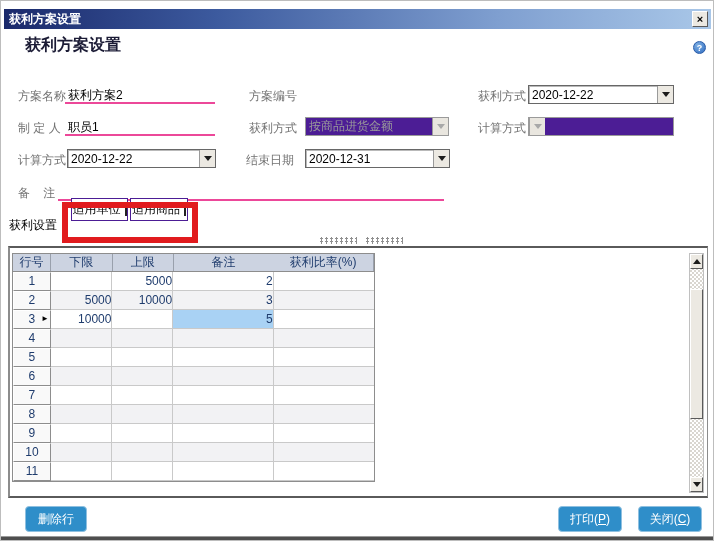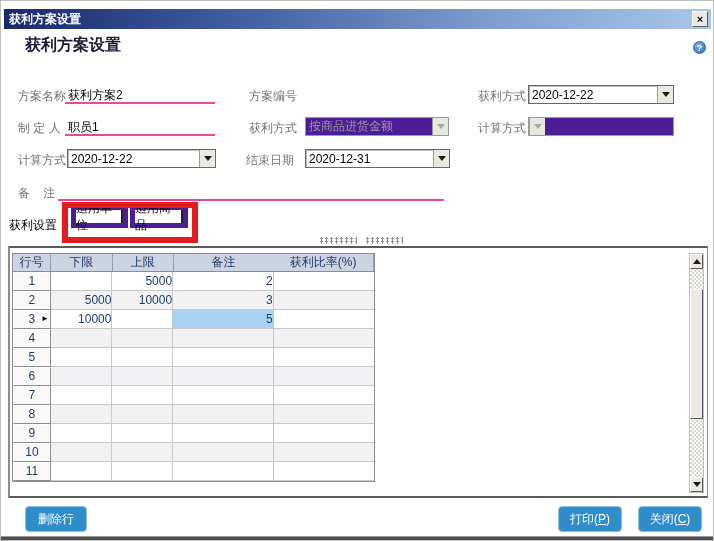--- a/index.html
+++ b/index.html
@@ -32,21 +32,21 @@
                       display:flex; align-items:center; justify-content:center; }
   .arr { width:0; height:0; border-left:4px solid transparent; border-right:4px solid transparent;
          border-top:5px solid #1c1c1c; }
   .combo.disabled { background:#4c1d95; border-color:#9a9a9a; box-shadow:none; }
   .combo.disabled .combo-val { color:#9a9a9a; }
   .combo.disabled .combo-btn { background:#e9e6df; }
   .combo.disabled .arr { border-top-color:#a8a8a8; }
 
   
   .section-lbl { position:absolute; left:8px; top:216px; }
-  .tab { position:absolute; top:204px; height:23px; background:#fff; border:5px solid #4c1d95;
+  .tab { position:absolute; top:197px; height:23px; background:#fff; border:1px solid #4c1d95;
          display:flex; align-items:center; justify-content:center; gap:4px; cursor:pointer; }
   .tab-sep { display:inline-block; width:2px; height:13px; background:#222; }
   .redbox { position:absolute; left:61px; top:201px; width:136px; height:41px;
             border:6px solid #e11b1e; pointer-events:none; z-index:30; }
   .grip { position:absolute; top:236px; width:38px; height:7px;
           background-image:radial-gradient(circle,#8f8f8f 1px,transparent 1.3px);
           background-size:5px 3px; }
 
   
   .panel { position:absolute; left:7px; top:245px; width:700px; height:252px; background:#fff;

